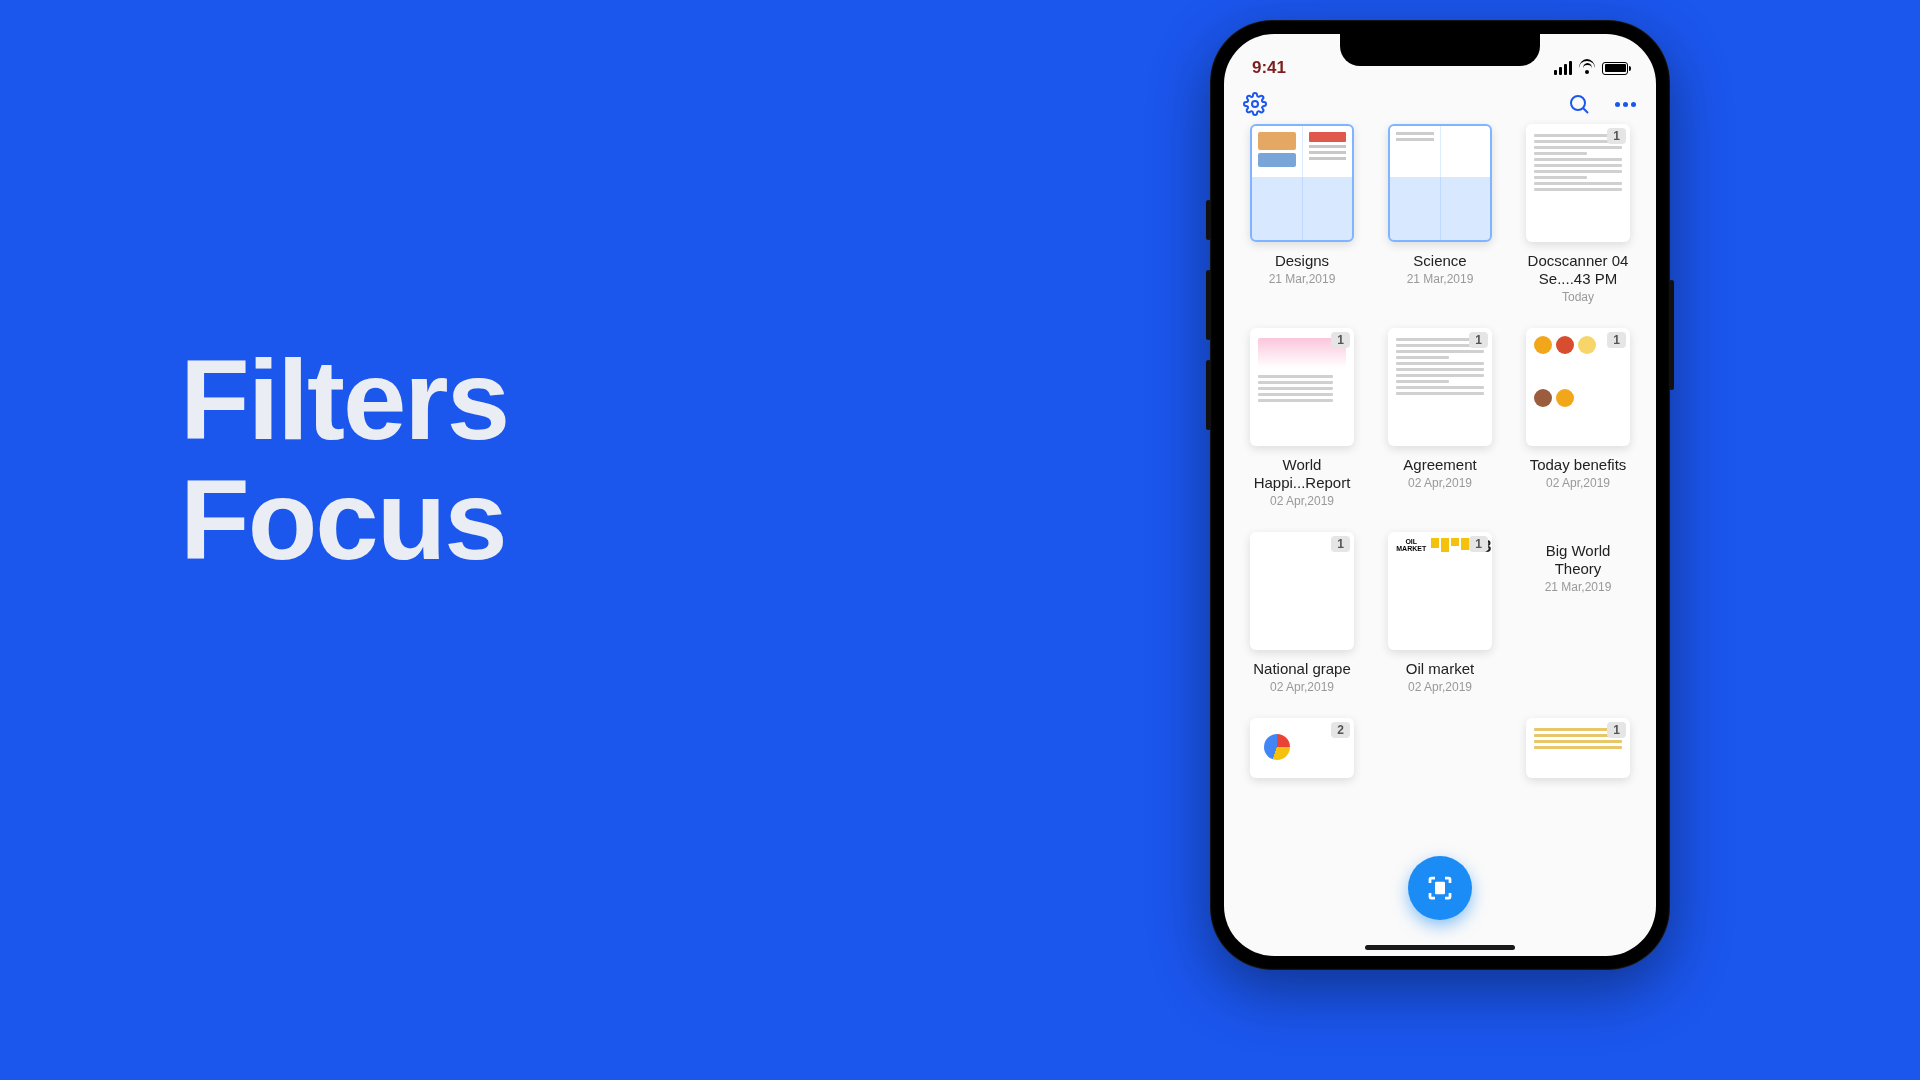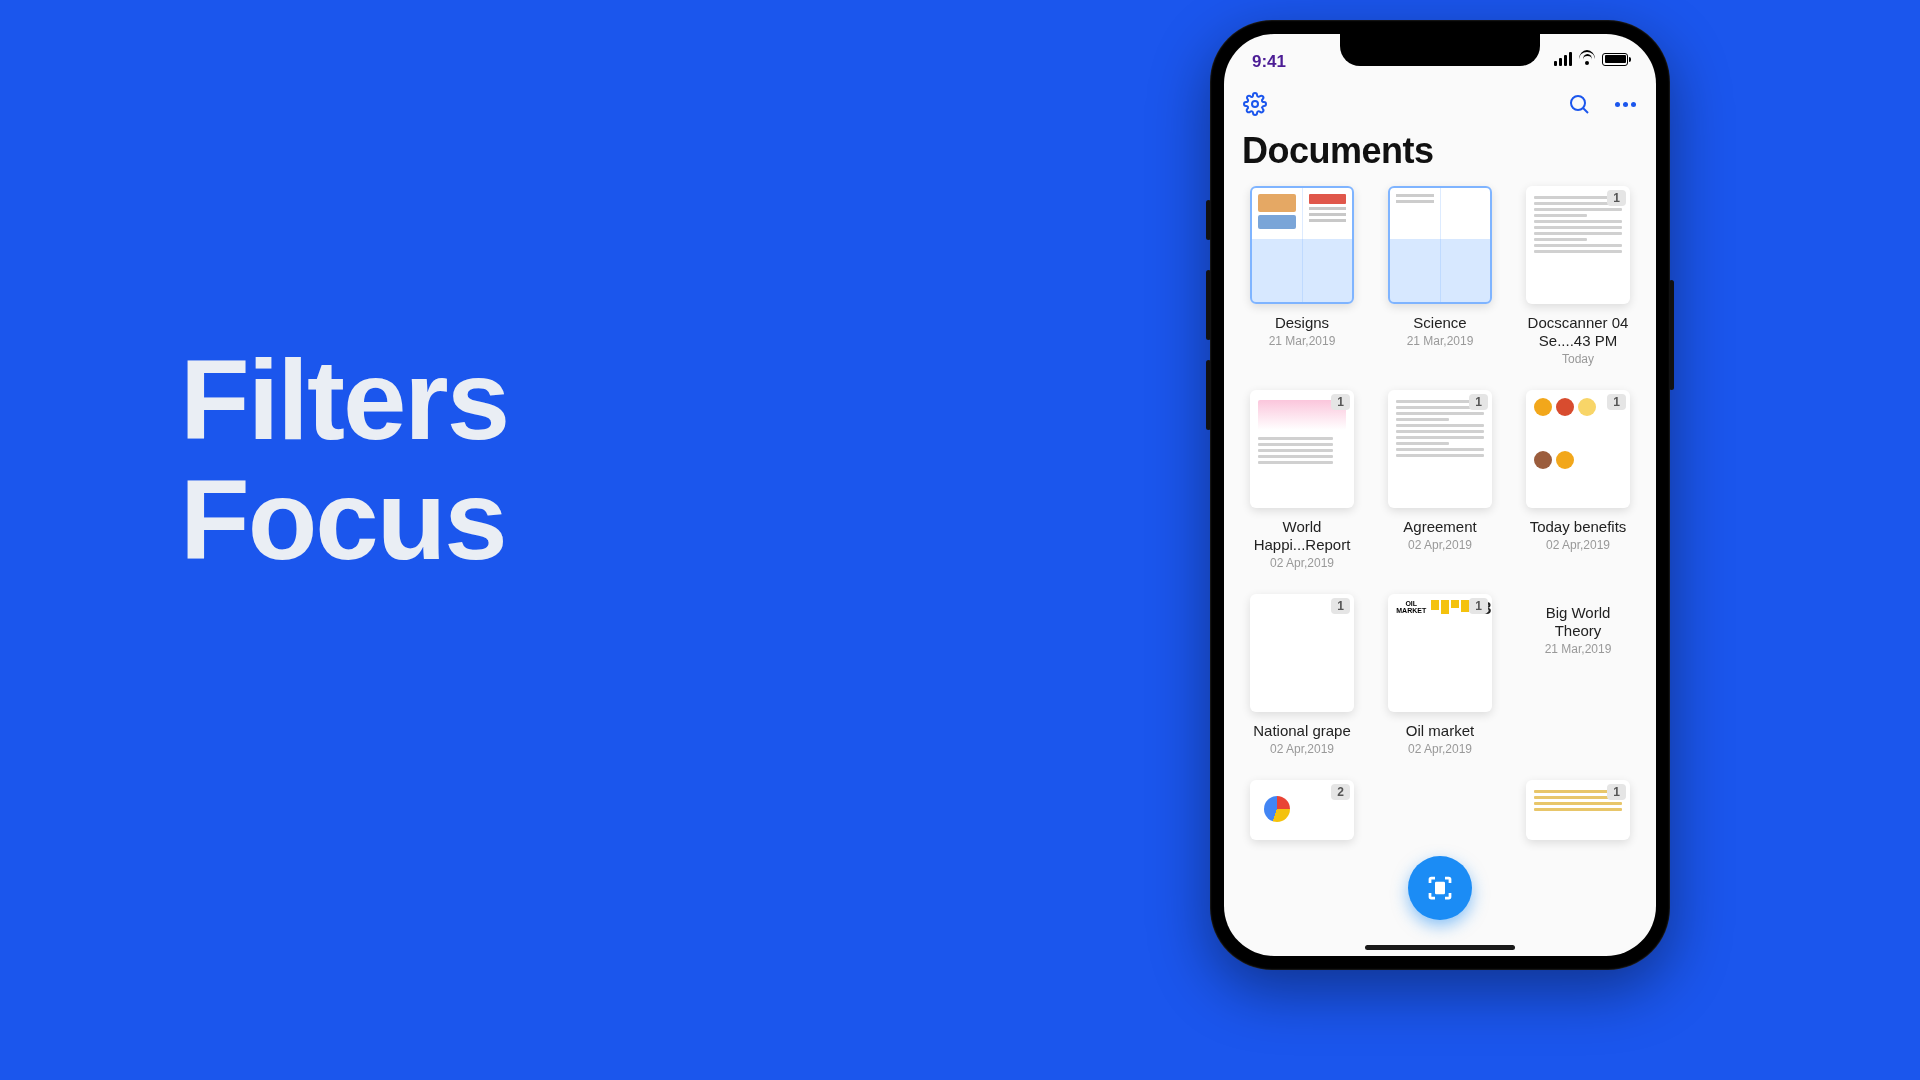--- a/index.html
+++ b/index.html
@@ -55,23 +55,23 @@
     width: 100%;
     height: 100%;
     background: #fafafa;
     border-radius: 50px;
     overflow: hidden;
     position: relative;
   }
   
   .status-bar {
     height: 50px;
-    display:flex; align-items:flex-start; justify-content:space-between;
+    display:flex; align-items:center; justify-content:space-between;
     padding: 18px 28px 0;
-    font-size: 17px; font-weight:600; color:#4c1d95;
+    font-size: 17px; font-weight:600; color:#7f1d1d;
     position:relative; z-index:25;
   }
   .status-right { display:flex; align-items:center; gap:6px; }
   .signal { display:flex; gap:2px; align-items:flex-end; }
   .signal span { width:3px; background:#000; border-radius:1px; }
   .signal span:nth-child(1){height:5px}
   .signal span:nth-child(2){height:8px}
   .signal span:nth-child(3){height:11px}
   .signal span:nth-child(4){height:14px}
   .wifi {
@@ -209,21 +209,20 @@
         <div class="nav-icon">
           <div class="more-dots">
               <span></span>
               <span></span>
               <span></span>
             </div>
         </div>
       </div>
     </div>
 
-    <div class="page-title">Documents</div>
 
     <div class="doc-grid" id="grid">
         <div class="doc">
           <div class="thumb folder">
             <div class="folder-left">
               <div class="color1"></div>
               <div class="color2"></div>
             </div>
             <div class="folder-right">
               <div class="hdr"></div>

